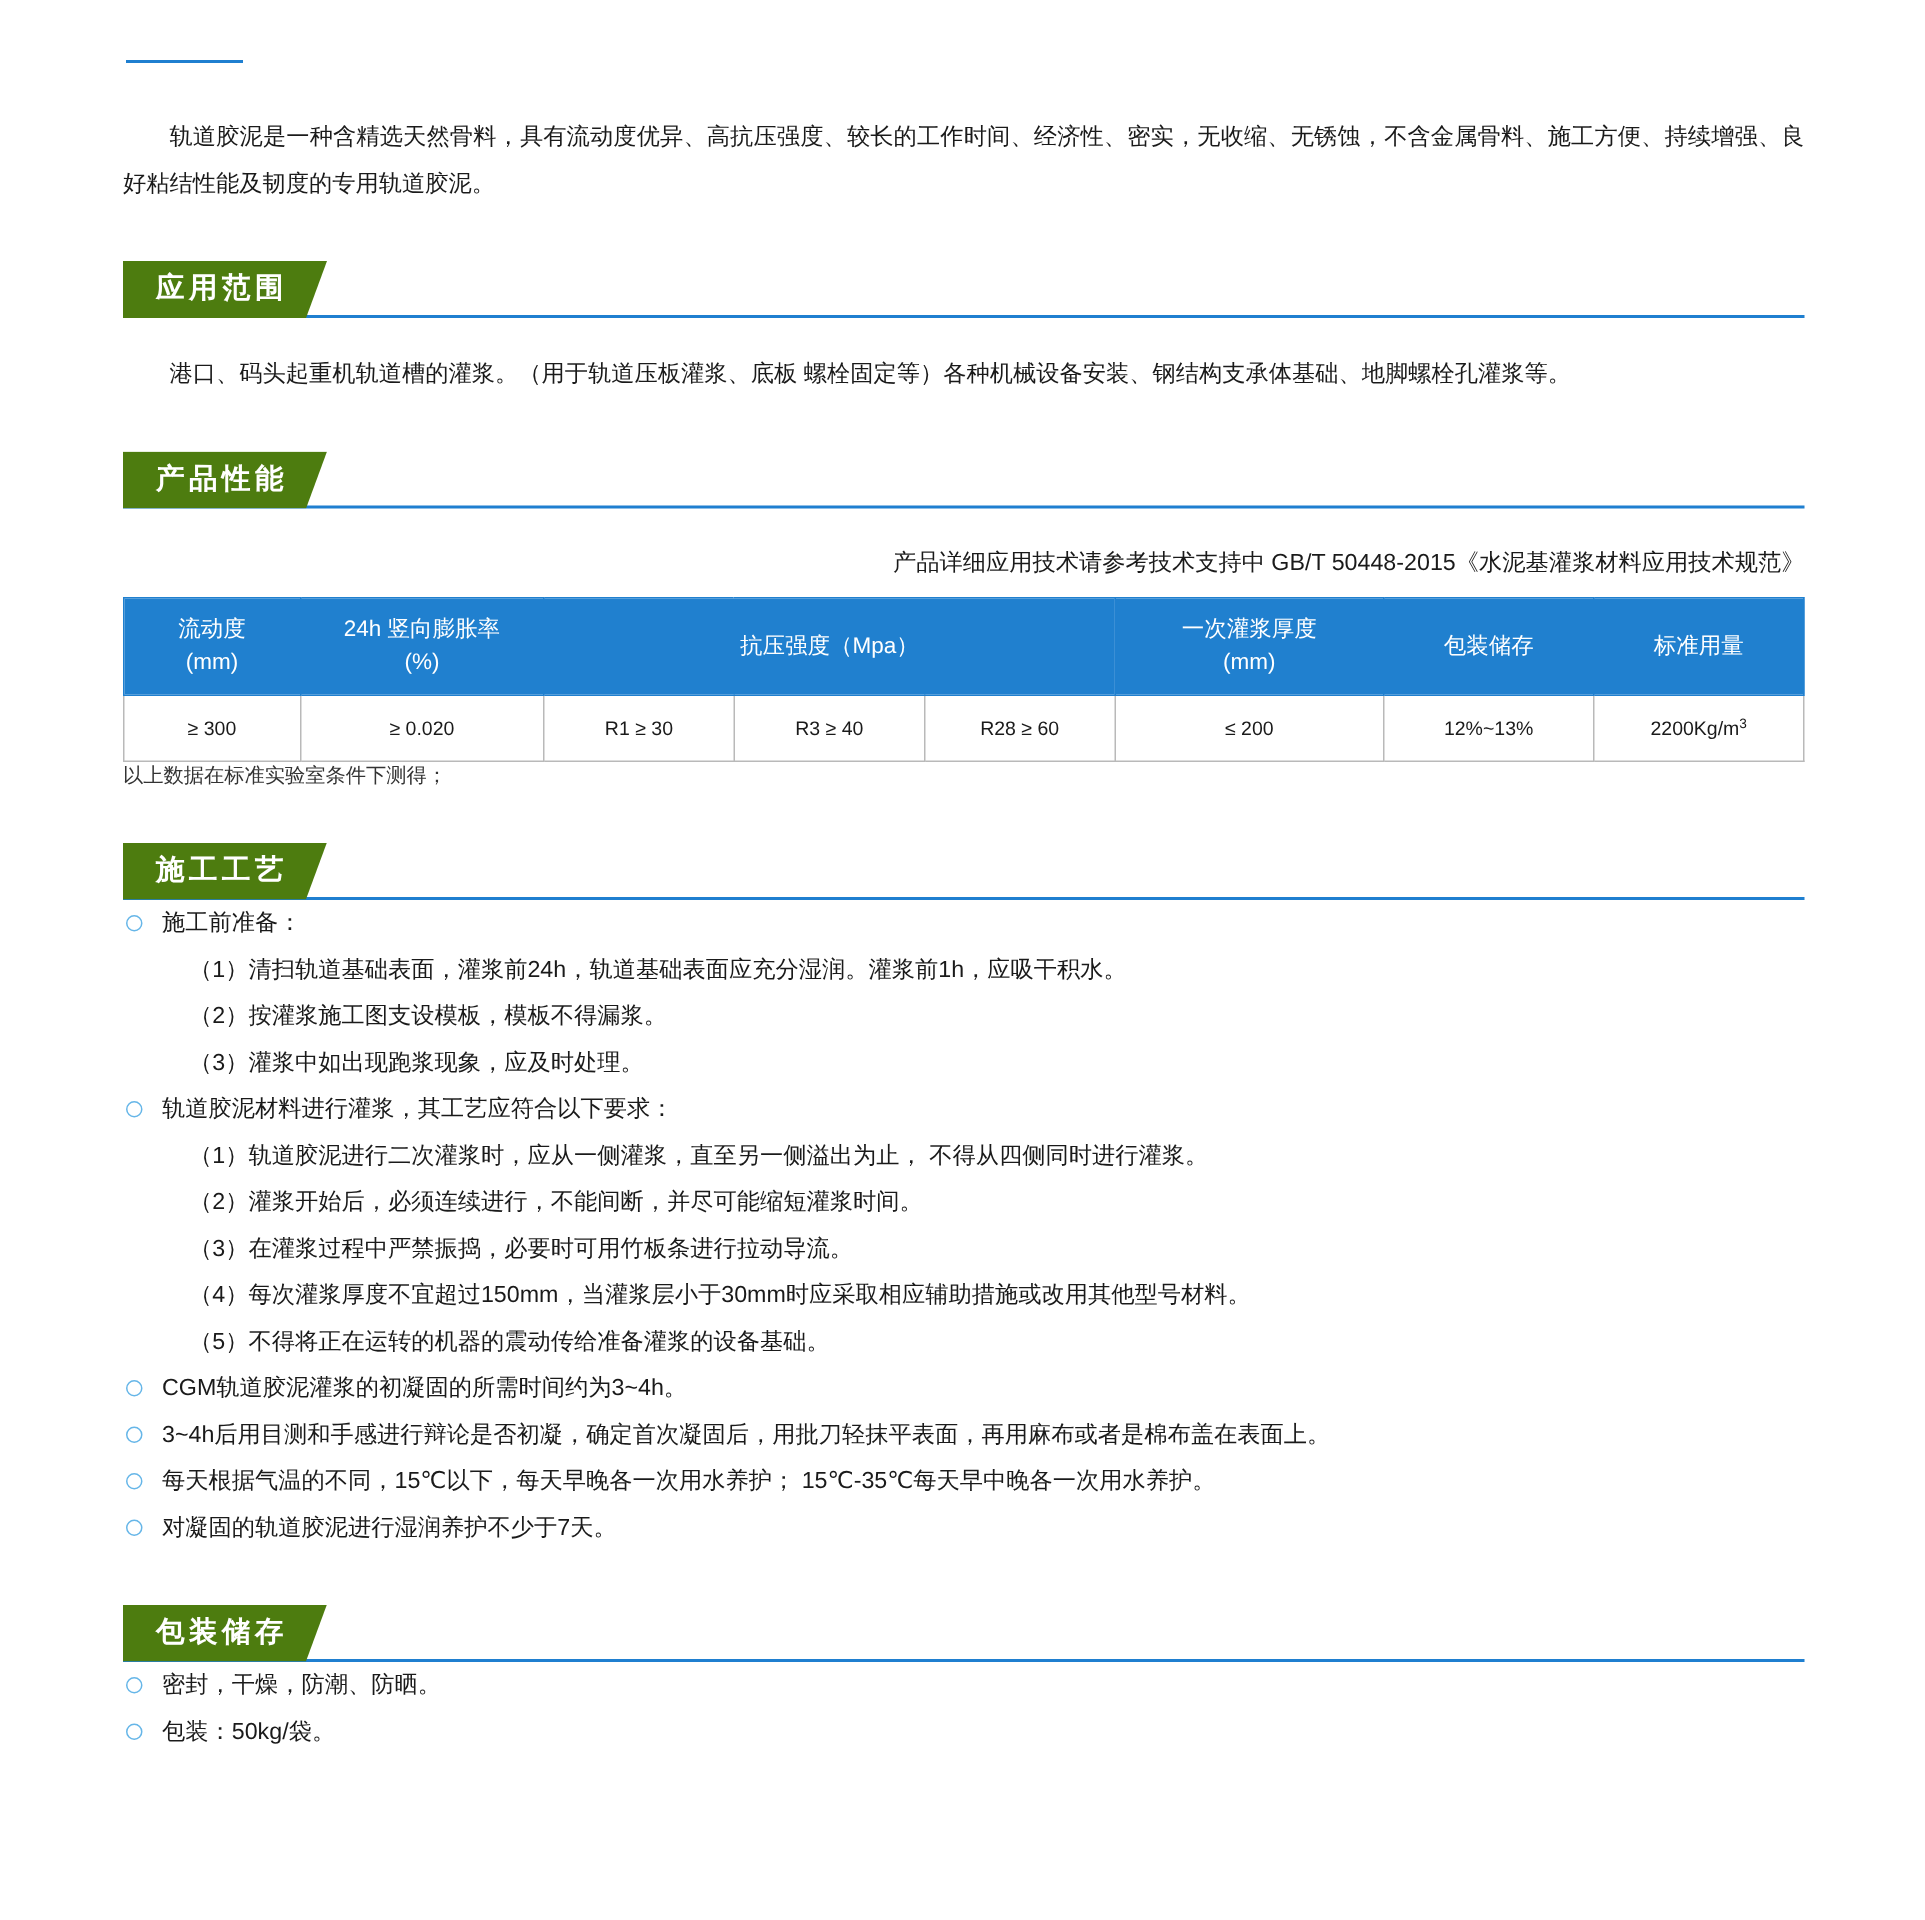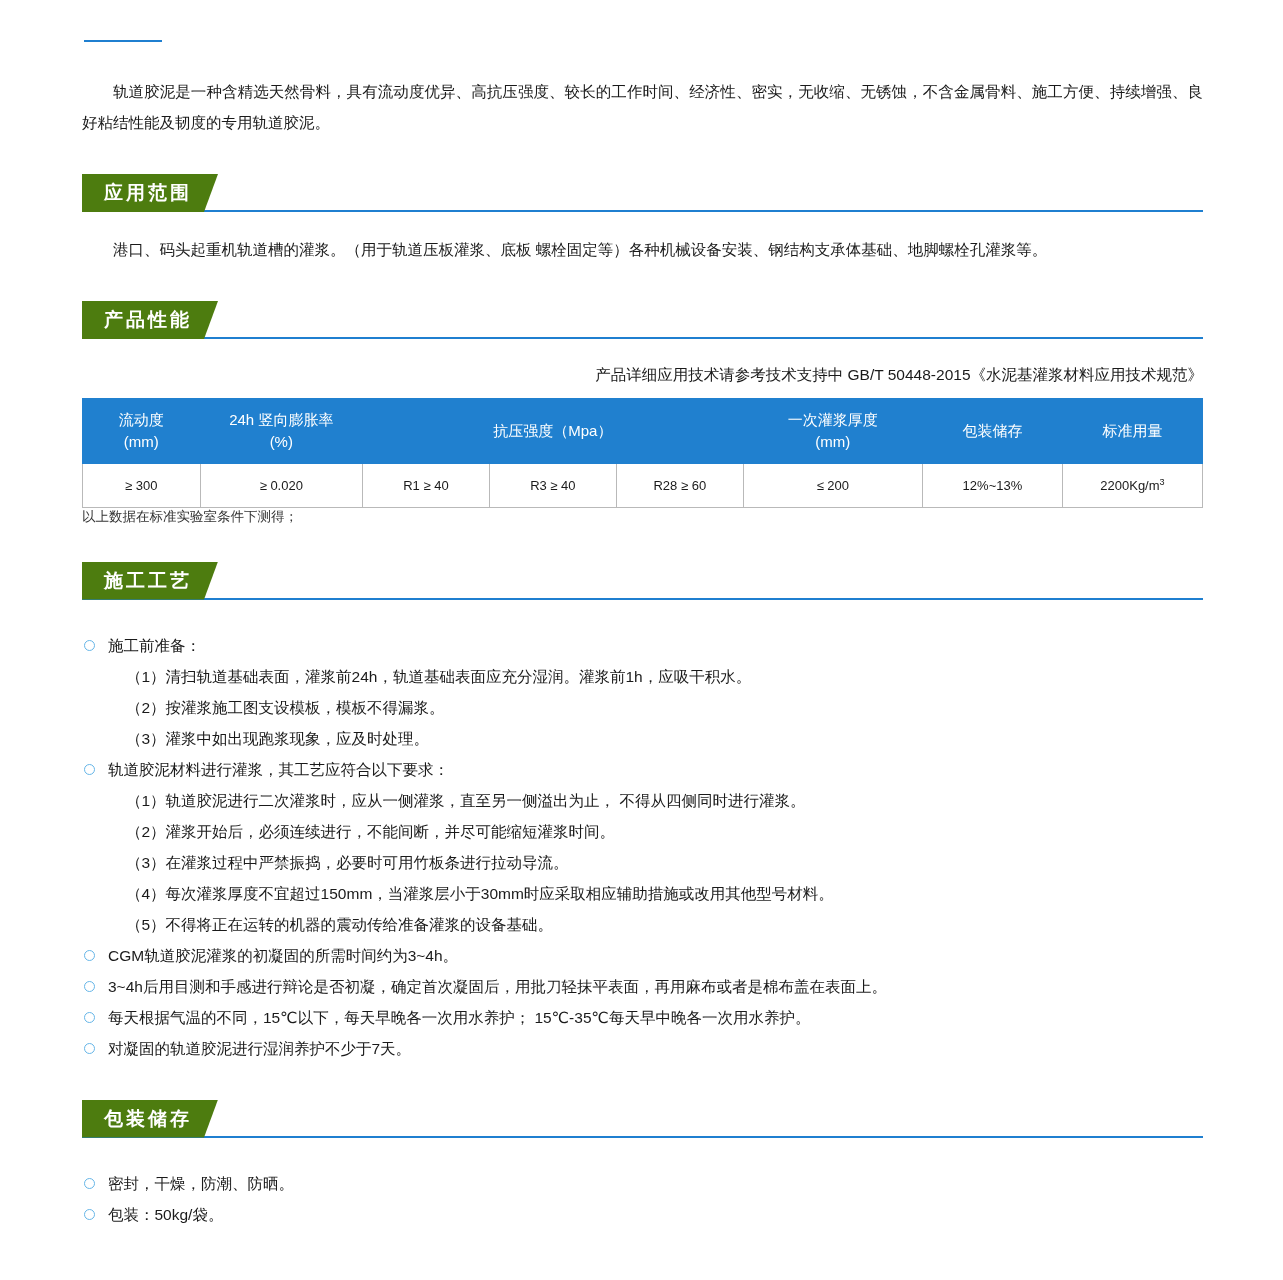--- a/index.html
+++ b/index.html
@@ -128,21 +128,21 @@
   .tbl-footnote {
     margin-top: 0;
     font-size: 13.5px;
     color: #333;
   }
   sup { font-size: 0.7em; vertical-align: super; }
 
   
   ul.bullets {
     list-style: none;
-    margin: 30px 0 0 0;
+    margin: 0 0 0 0;
     padding: 0;
   }
   ul.bullets li {
     position: relative;
     padding-left: 26px;
     font-size: 15.5px;
     line-height: 2.0;
     color: #1a1a1a;
   }
   ul.bullets li .dot {
@@ -202,21 +202,21 @@
             <div>(mm)</div>
           </th>
           <th style="width:12.5%">包装储存</th>
           <th style="width:12.5%">标准用量</th>
         </tr>
       </thead>
       <tbody>
         <tr>
           <td>≥ 300</td>
           <td>≥ 0.020</td>
-          <td>R1 ≥ 40</td>
+          <td>R1 ≥ 30</td>
           <td>R3 ≥ 40</td>
           <td>R28 ≥ 60</td>
           <td>≤ 200</td>
           <td>12%~13%</td>
           <td><span>2200Kg/m</span><sup>3</sup></td>
         </tr>
       </tbody>
     </table>
 
     <div class="tbl-footnote">以上数据在标准实验室条件下测得；</div>

